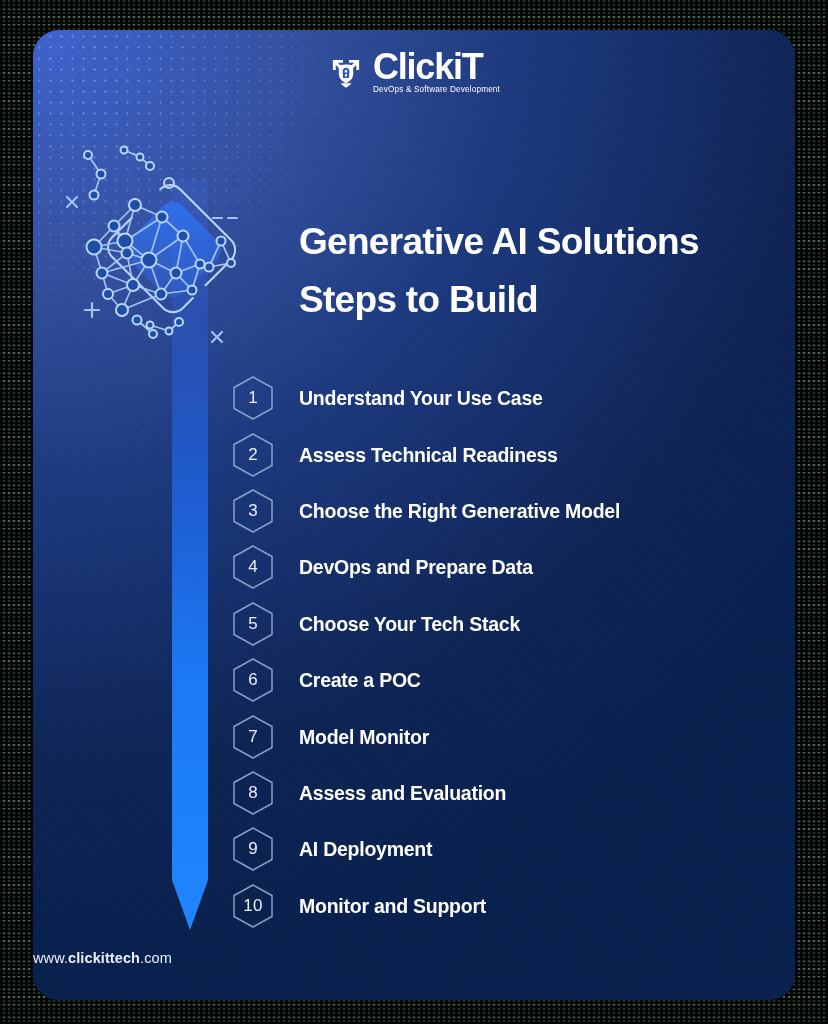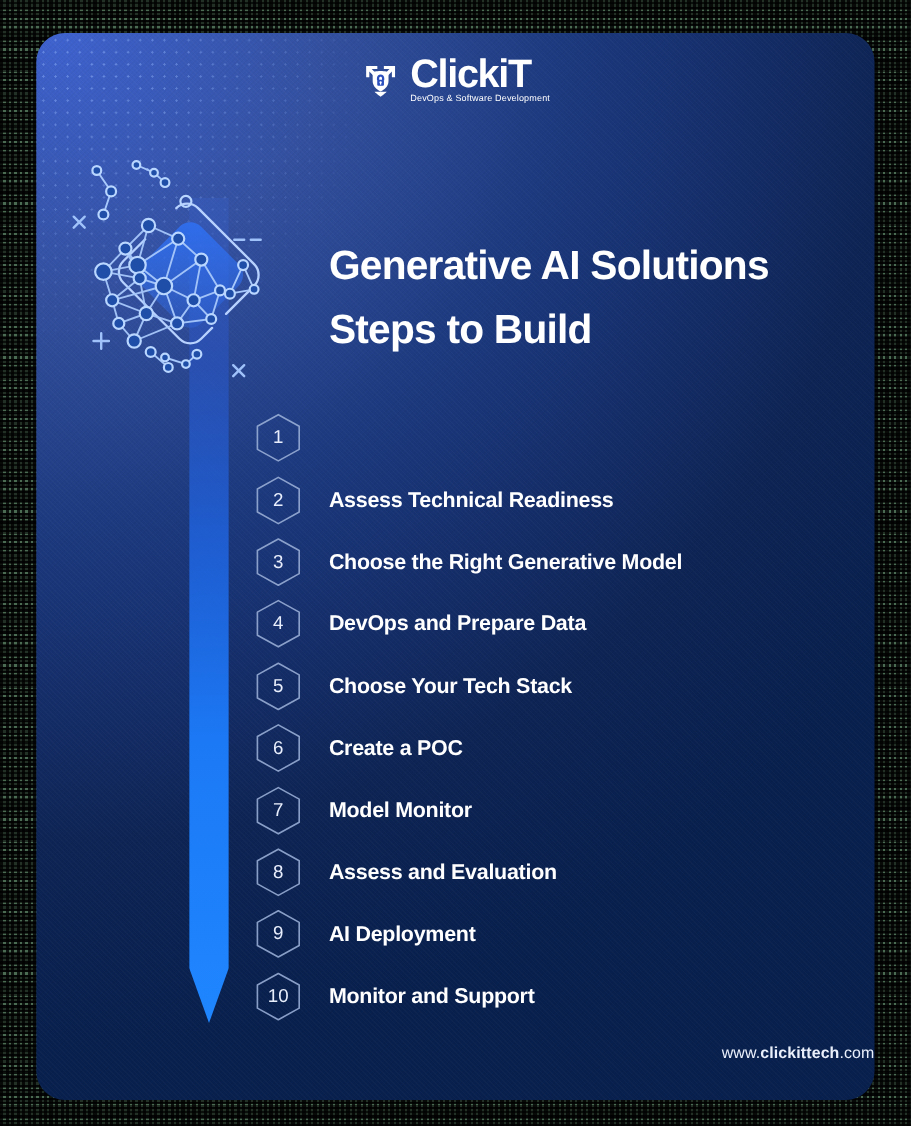--- a/index.html
+++ b/index.html
@@ -177,21 +177,21 @@
     line-height: 24px;
     margin-left: 24px;
     white-space: nowrap;
   }
 
   
   #footer {
     position: absolute;
     left: 0; right: 0;
     bottom: 34px;
-    text-align: right;
+    text-align: left;
     color: #eaf0fb;
     font-size: 14.5px;
     letter-spacing: .1px;
     z-index: 6;
   }
   #footer .b { font-weight: 800; }
 </style>
 </head>
 <body>
 
@@ -332,20 +332,21 @@
     </div>
 
     <div id="steps">
         <div class="step">
           <div class="badge">
             <svg viewBox="0 0 44 46" xmlns="http://www.w3.org/2000/svg">
               <path d="M22 2 L41 12.5 L41 33.5 L22 44 L3 33.5 L3 12.5 Z" fill="none" stroke="#9fb4da" stroke-width="1.5" stroke-linejoin="round" opacity="0.85"></path>
             </svg>
             <span class="num">1</span>
           </div>
+          <div class="step-label">Understand Your Use Case</div>
         </div>
         <div class="step">
           <div class="badge">
             <svg viewBox="0 0 44 46" xmlns="http://www.w3.org/2000/svg">
               <path d="M22 2 L41 12.5 L41 33.5 L22 44 L3 33.5 L3 12.5 Z" fill="none" stroke="#9fb4da" stroke-width="1.5" stroke-linejoin="round" opacity="0.85"></path>
             </svg>
             <span class="num">2</span>
           </div>
           <div class="step-label">Assess Technical Readiness</div>
         </div>

